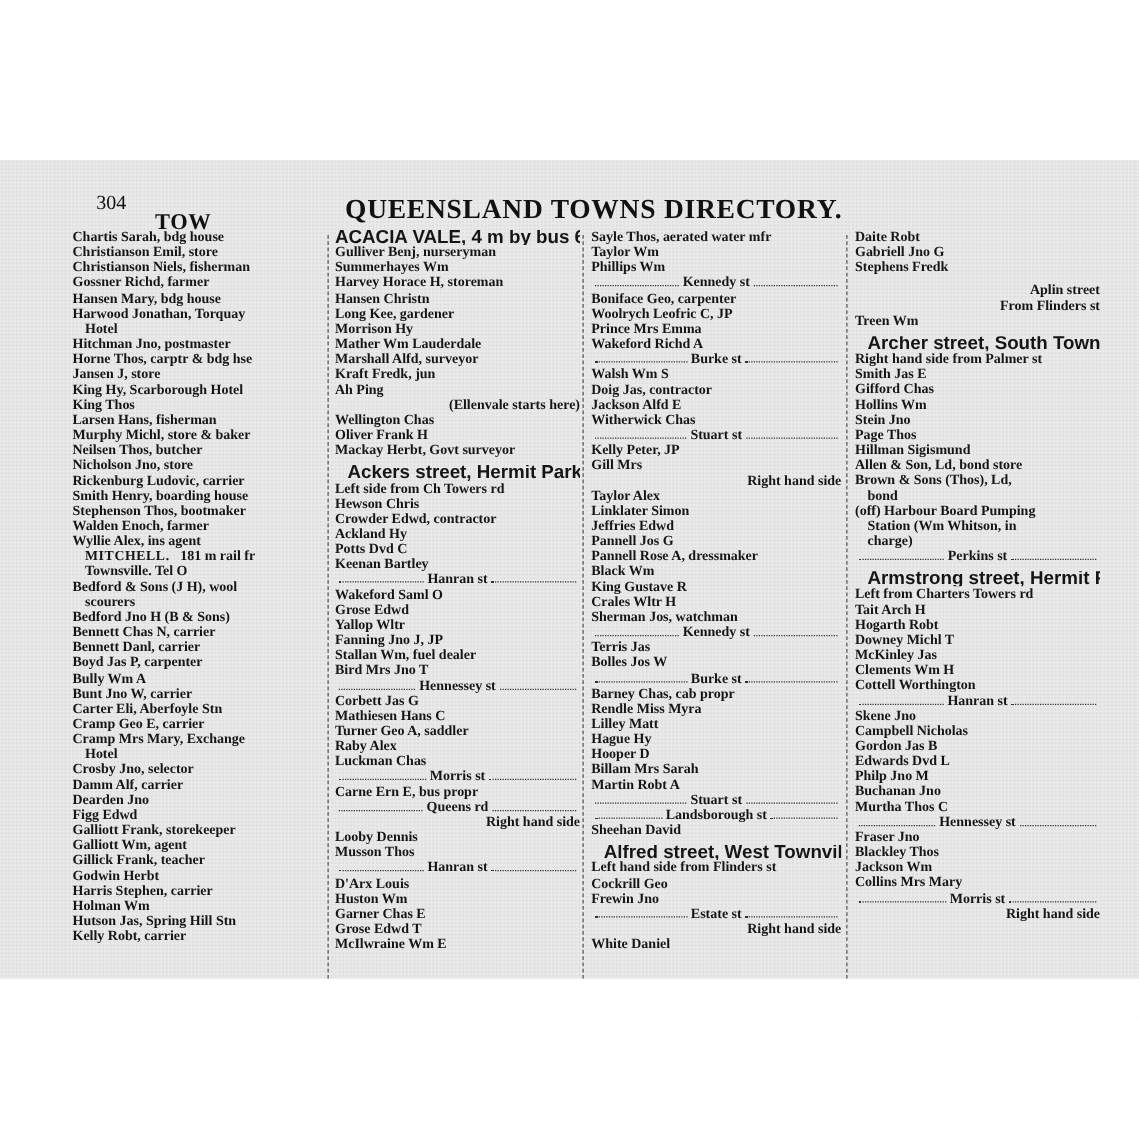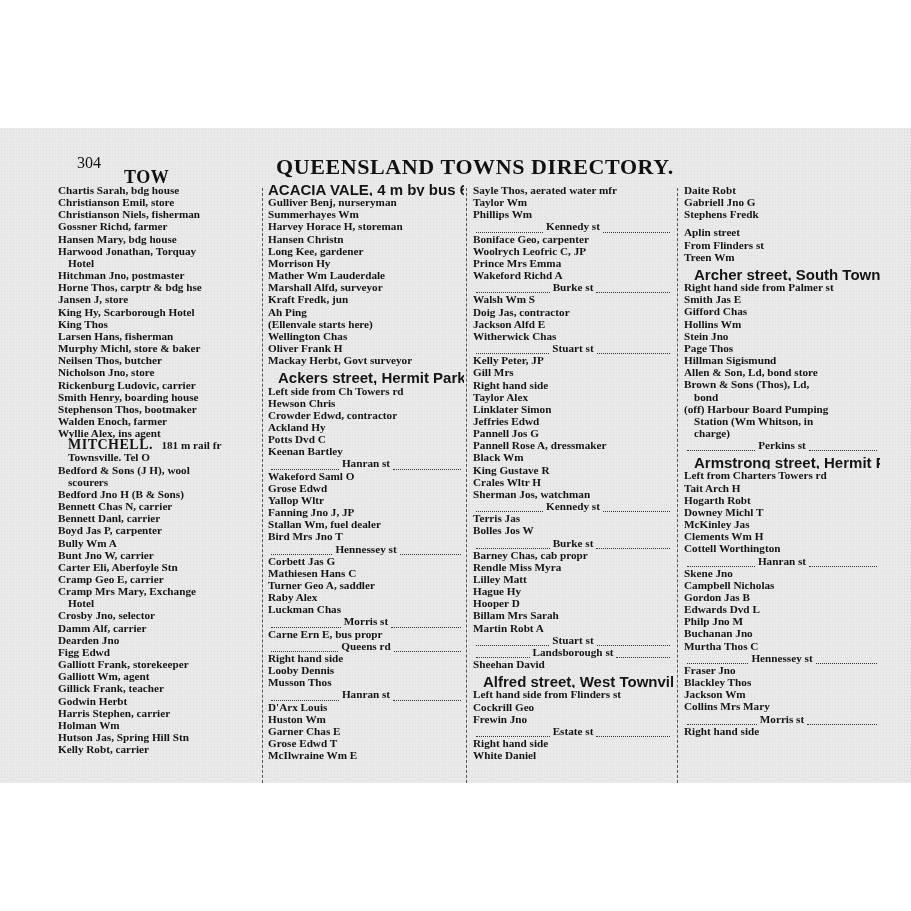--- a/index.html
+++ b/index.html
@@ -24,27 +24,27 @@
     color: #151515; line-height: 12.15px;
   }
   .c1 { left: 58px; width: 196px; }
   .c2 { left: 268px; width: 196px; }
   .c3 { left: 473px; width: 200px; }
   .c4 { left: 684px; width: 196px; }
   .rule { position: absolute; top: 60px; bottom: 0; width: 0; border-left: 1px dashed #555; }
   .r1 { left: 262px; } .r2 { left: 466px; } .r3 { left: 677px; }
   .line { white-space: nowrap; overflow: hidden; }
   .indent { padding-left: 10px; }
-  .center { text-align: left; }
+  .center { text-align: right; }
   .gap { height: 6px; }
   .town { font-size: 15px; font-weight: bold; letter-spacing: 3px; line-height: 18px; margin-top: 6px; }
   .town-sub { padding-left: 10px; }
-  .town-sub .sc { font-size: 14px; letter-spacing: 0.5px; }
+  .town-sub .sc { font-size: 11px; letter-spacing: 0.5px; }
   .section { font-family: "Liberation Sans", sans-serif; font-weight: bold; font-size: 15px; }
-  .dots { display: flex; align-items: flex-end; }
+  .dots { display: flex; align-items: flex-start; }
   .dots .fill { flex: 1; border-bottom: 1px dotted #333; height: 8px; margin: 0 3px; }
   .dots .lab { white-space: nowrap; }
 </style>
 </head>
 <body>
 
 <div class="page">
   <div class="header">
     <span class="pageno">304</span>
     <span class="running">TOW</span>

